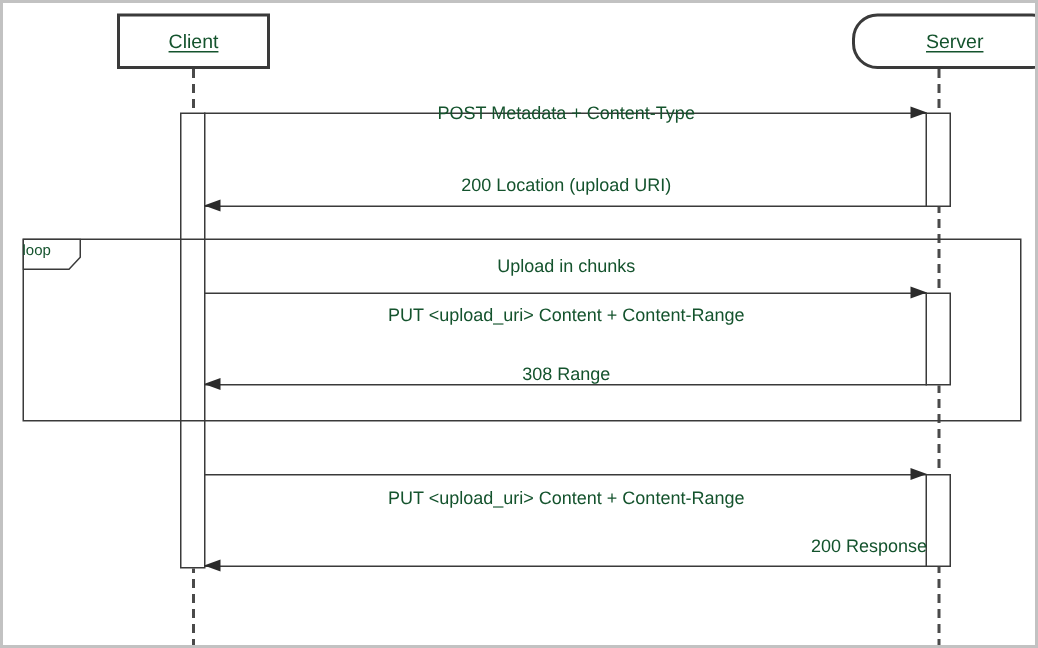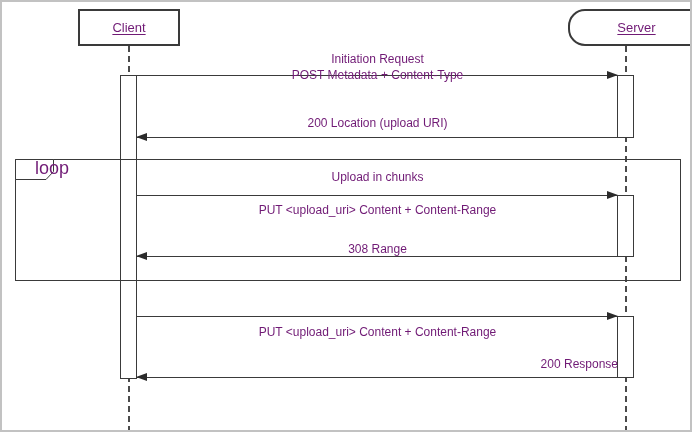--- a/index.html
+++ b/index.html
@@ -3,21 +3,21 @@
 <meta charset="utf-8">
 <style>
   html,body{margin:0;padding:0;background:#e8e8e8;}
   .canvas{
     position:relative;
     width:692px;height:432px;
     background:#ffffff;
     border:2px solid #c2c2c2;
     box-sizing:border-box;
     font-family:"Liberation Sans", sans-serif;
-    color:#701a75;
+    color:#14532d;
     overflow:hidden;
   }
   .actor{
     position:absolute;
     border:2px solid #3a3a3a;
     background:#ffffff;
     display:flex;align-items:center;justify-content:center;
     font-size:13px;
     z-index:5;
     box-sizing:border-box;
@@ -68,22 +68,22 @@
     background:transparent;
     box-sizing:border-box;
     z-index:3;
   }
   .loop-label{
     position:absolute;
     z-index:4;
   }
   .loop-label .loop-text{
     position:absolute;
-    left:20px;top:2px;
-    font-size:18px;
+    left:0;top:2px;
+    font-size:10px;
     line-height:14px;
   }
 </style>
 </head>
 <body>
 
 <div class="canvas">
 
   <div class="lifeline" style="left:126px;top:44px;height:387px;"></div>
   <div class="lifeline" style="left:623px;top:44px;height:387px;"></div>
@@ -101,21 +101,20 @@
   </div>
 
   <div class="loop-rect" style="left:13px;top:157px;width:666px;height:122px;"></div>
   <div class="loop-label" style="left:13px;top:157px;width:40px;height:21px;">
     <svg width="40" height="21">
       <path d="M0.5 0.5 H38.5 V12.5 L31 20.5 H0.5 Z" fill="#ffffff" stroke="#3a3a3a" stroke-width="1"></path>
     </svg>
     <span class="loop-text">loop</span>
   </div>
 
-  <div class="msg-text" style="top:50px;">Initiation Request</div>
   <div class="msg-line" style="left:134px;top:73px;width:482px;"></div>
   <div class="arrowhead right" style="left:605px;top:69px;"></div>
   <div class="msg-text" style="top:66px;">POST Metadata + Content-Type</div>
   <div class="msg-text" style="top:114px;">200 Location (upload URI)</div>
   <div class="msg-line" style="left:134px;top:135px;width:482px;"></div>
   <div class="arrowhead left" style="left:134px;top:131px;"></div>
 
   <div class="msg-text" style="top:168px;">Upload in chunks</div>
   <div class="msg-line" style="left:134px;top:193px;width:482px;"></div>
   <div class="arrowhead right" style="left:605px;top:189px;"></div>

